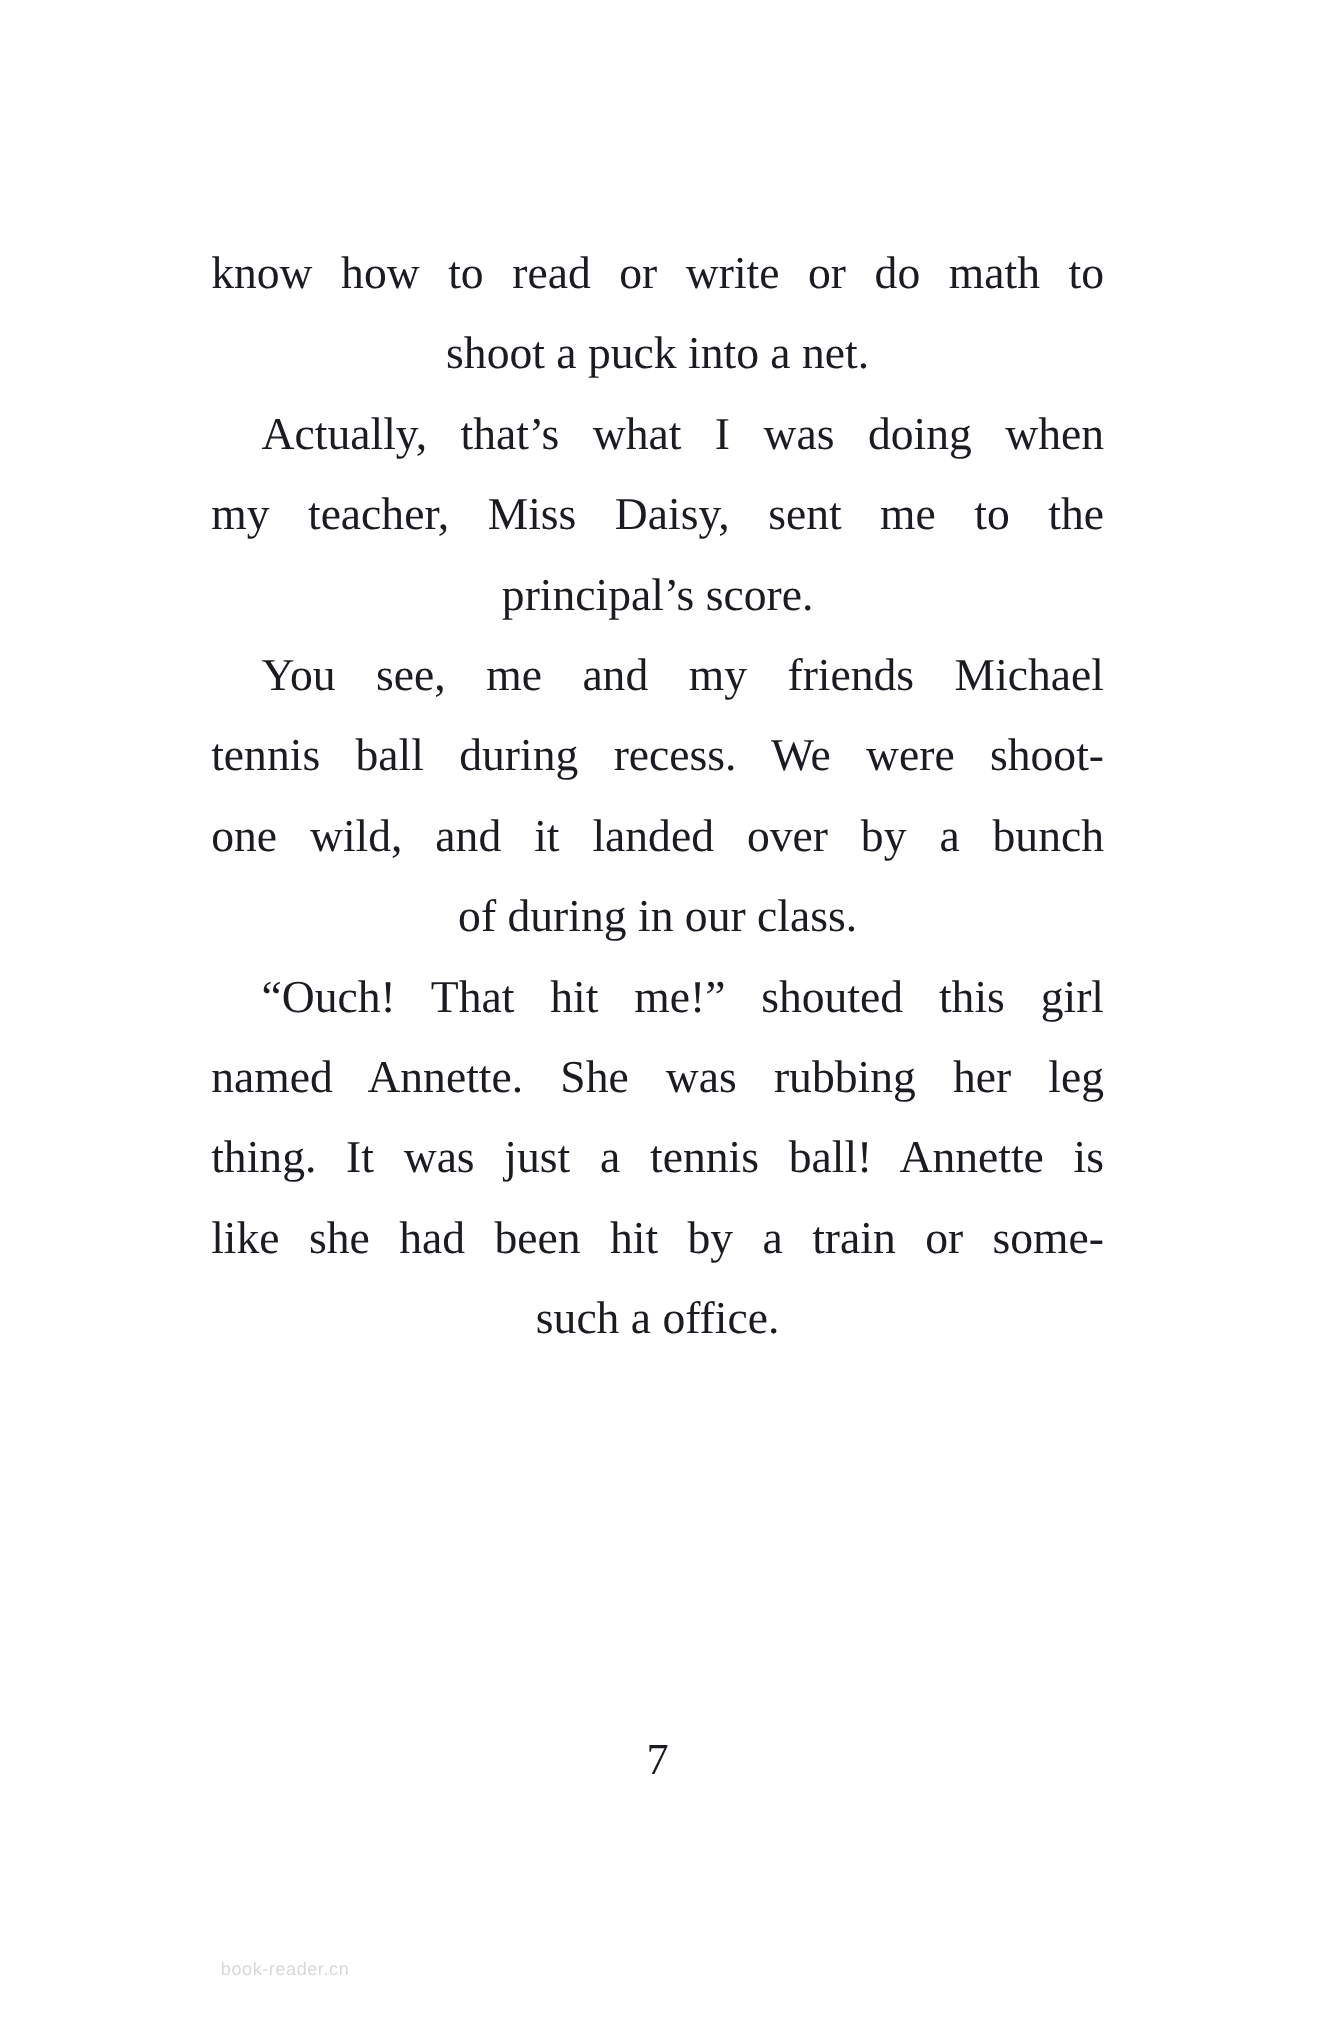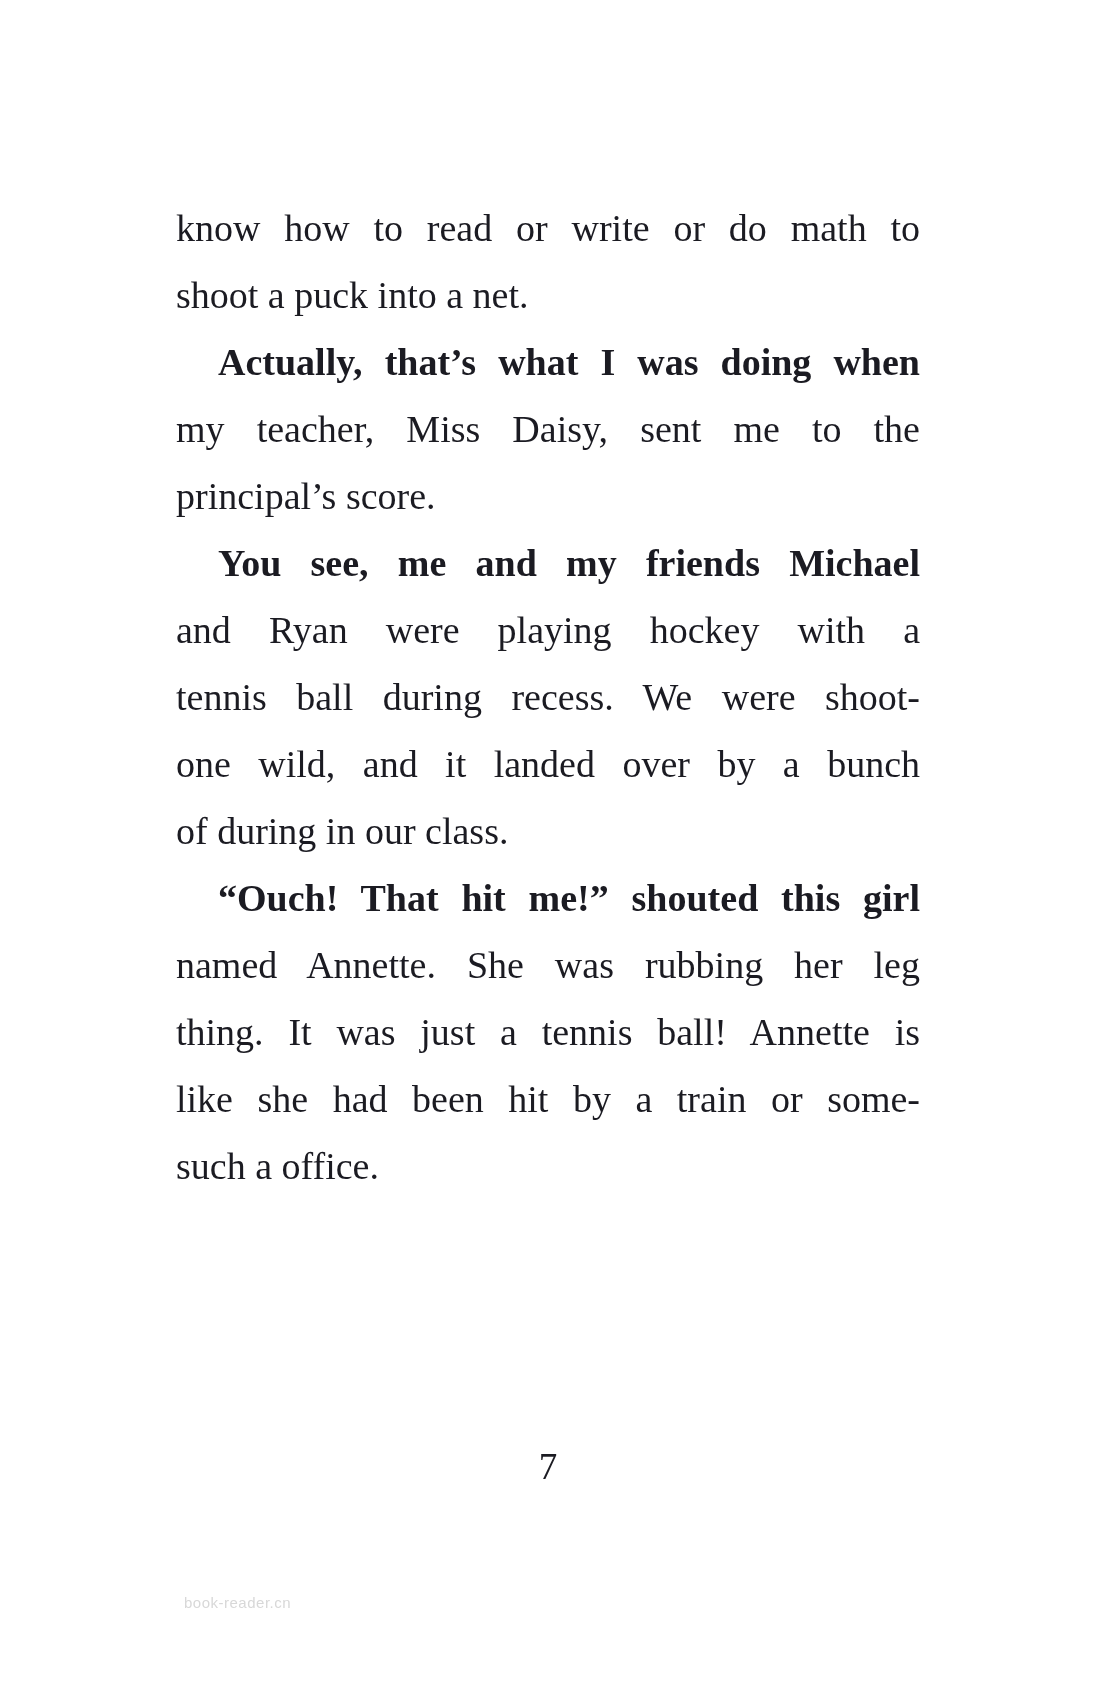--- a/index.html
+++ b/index.html
@@ -26,65 +26,63 @@
     position: absolute;
     left: 176px;
     top: 195px;
     width: 744px;
   }
   .line {
     font-size: 38px;
     line-height: 67px;
     height: 67px;
     white-space: nowrap;
-    text-align: left;
+    text-align: center;
     color: var(--text-color);
   }
   .line.just {
     white-space: normal;
     text-align: justify;
     text-align-last: justify;
   }
   .line.indent {
     padding-left: 42px;
-    font-weight: bold;
   }
   .page-number {
     position: absolute;
     left: 176px;
     width: 744px;
     top: 1433px;
     text-align: center;
     font-size: 37px;
     line-height: 67px;
     color: var(--text-color);
   }
   .watermark {
     position: absolute;
     left: 184px;
-    top: 1593px;
+    top: 1632px;
     font-family: "Liberation Sans", sans-serif;
     font-size: 15px;
     line-height: 20px;
     letter-spacing: 0.5px;
     color: var(--watermark-color);
   }
 </style>
 </head>
 <body>
 
 <div class="book-page">
   <div class="text-block">
       <div class="line just">know how to read or write or do math to</div>
       <div class="line">shoot a puck into a net.</div>
       <div class="line just indent">Actually, that’s what I was doing when</div>
       <div class="line just">my teacher, Miss Daisy, sent me to the</div>
       <div class="line">principal’s score.</div>
       <div class="line just indent">You see, me and my friends Michael</div>
-      <div class="line just">and Ryan were playing hockey with a</div>
       <div class="line just">tennis ball during recess. We were shoot-</div>
       <div class="line just">one wild, and it landed over by a bunch</div>
       <div class="line">of during in our class.</div>
       <div class="line just indent">“Ouch! That hit me!” shouted this girl</div>
       <div class="line just">named Annette. She was rubbing her leg</div>
       <div class="line just">thing. It was just a tennis ball! Annette is</div>
       <div class="line just">like she had been hit by a train or some-</div>
       <div class="line">such a office.</div>
     </div>
   <div class="page-number">7</div>

